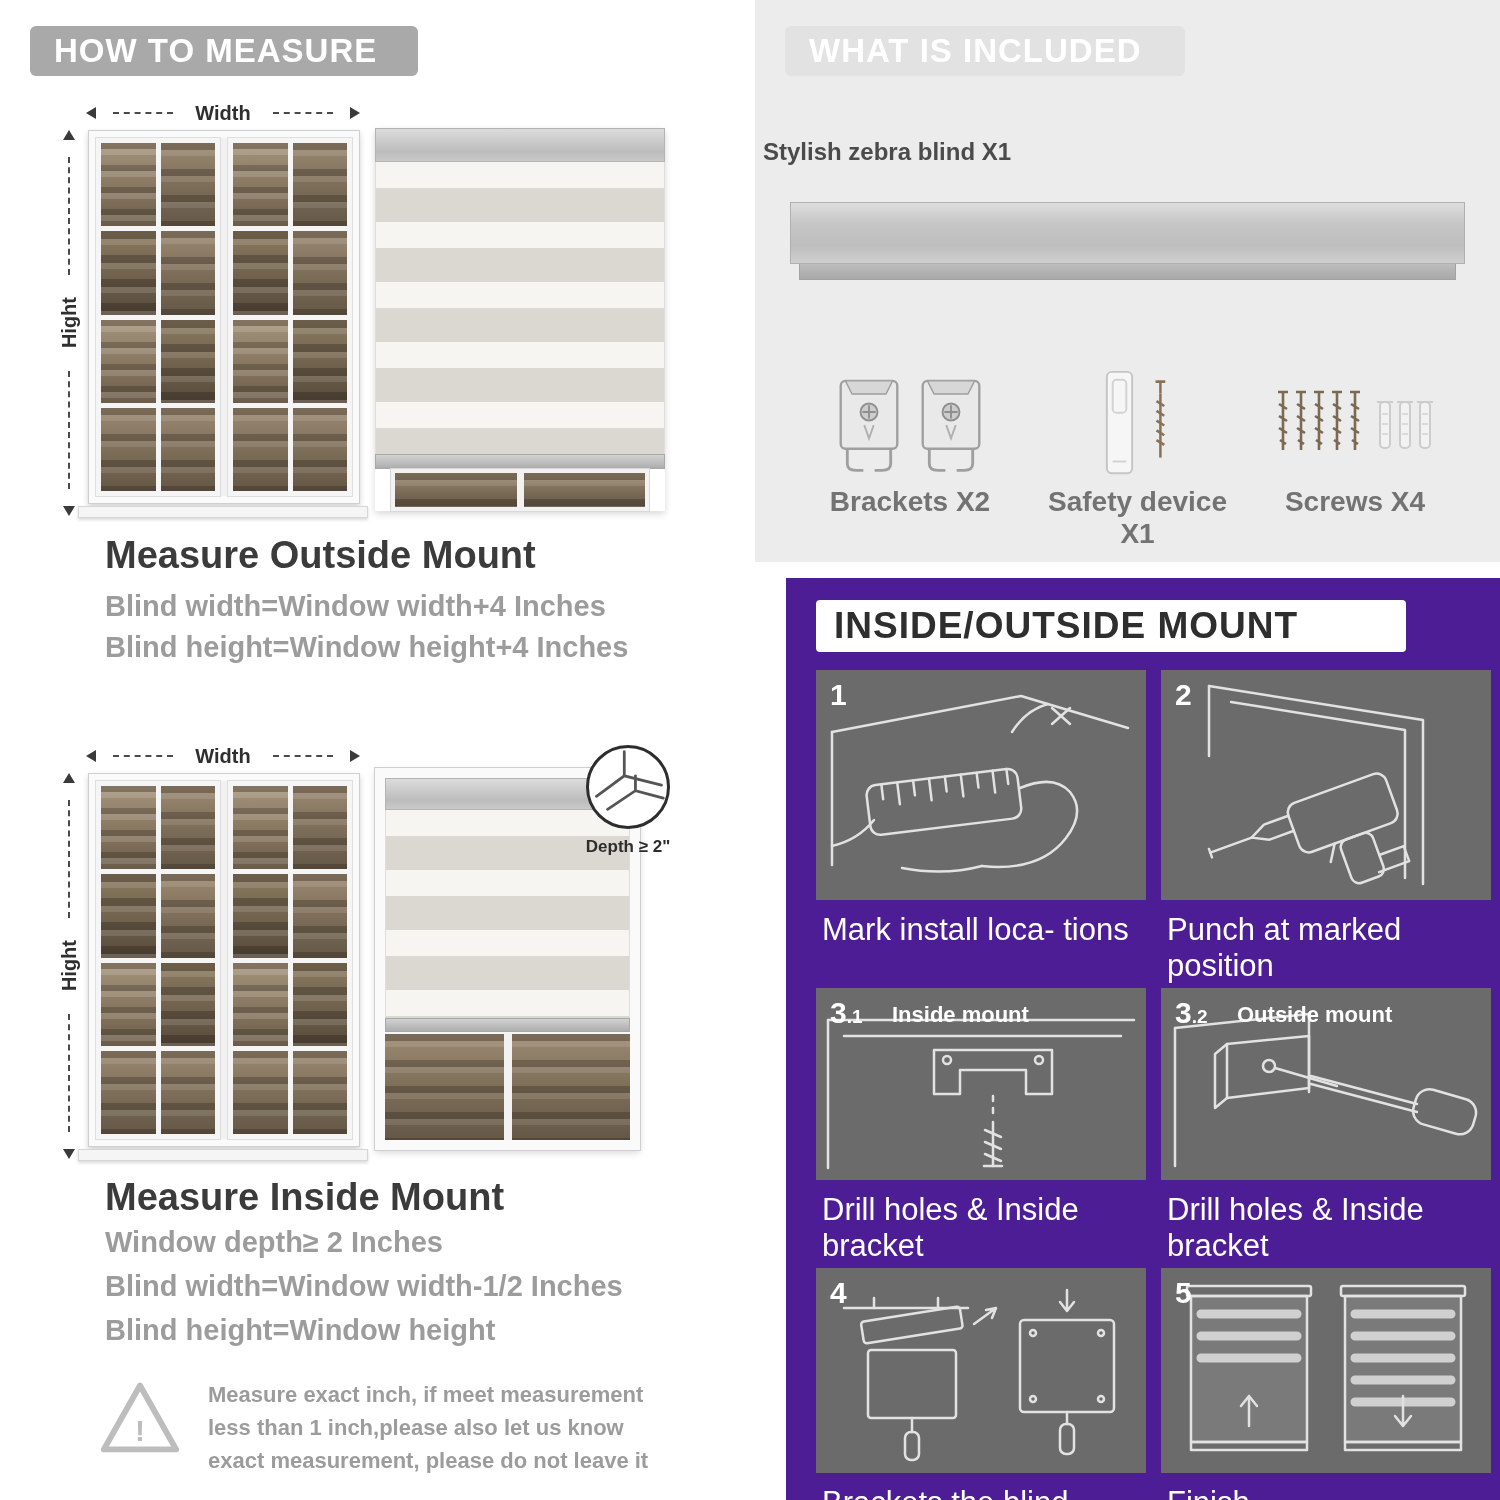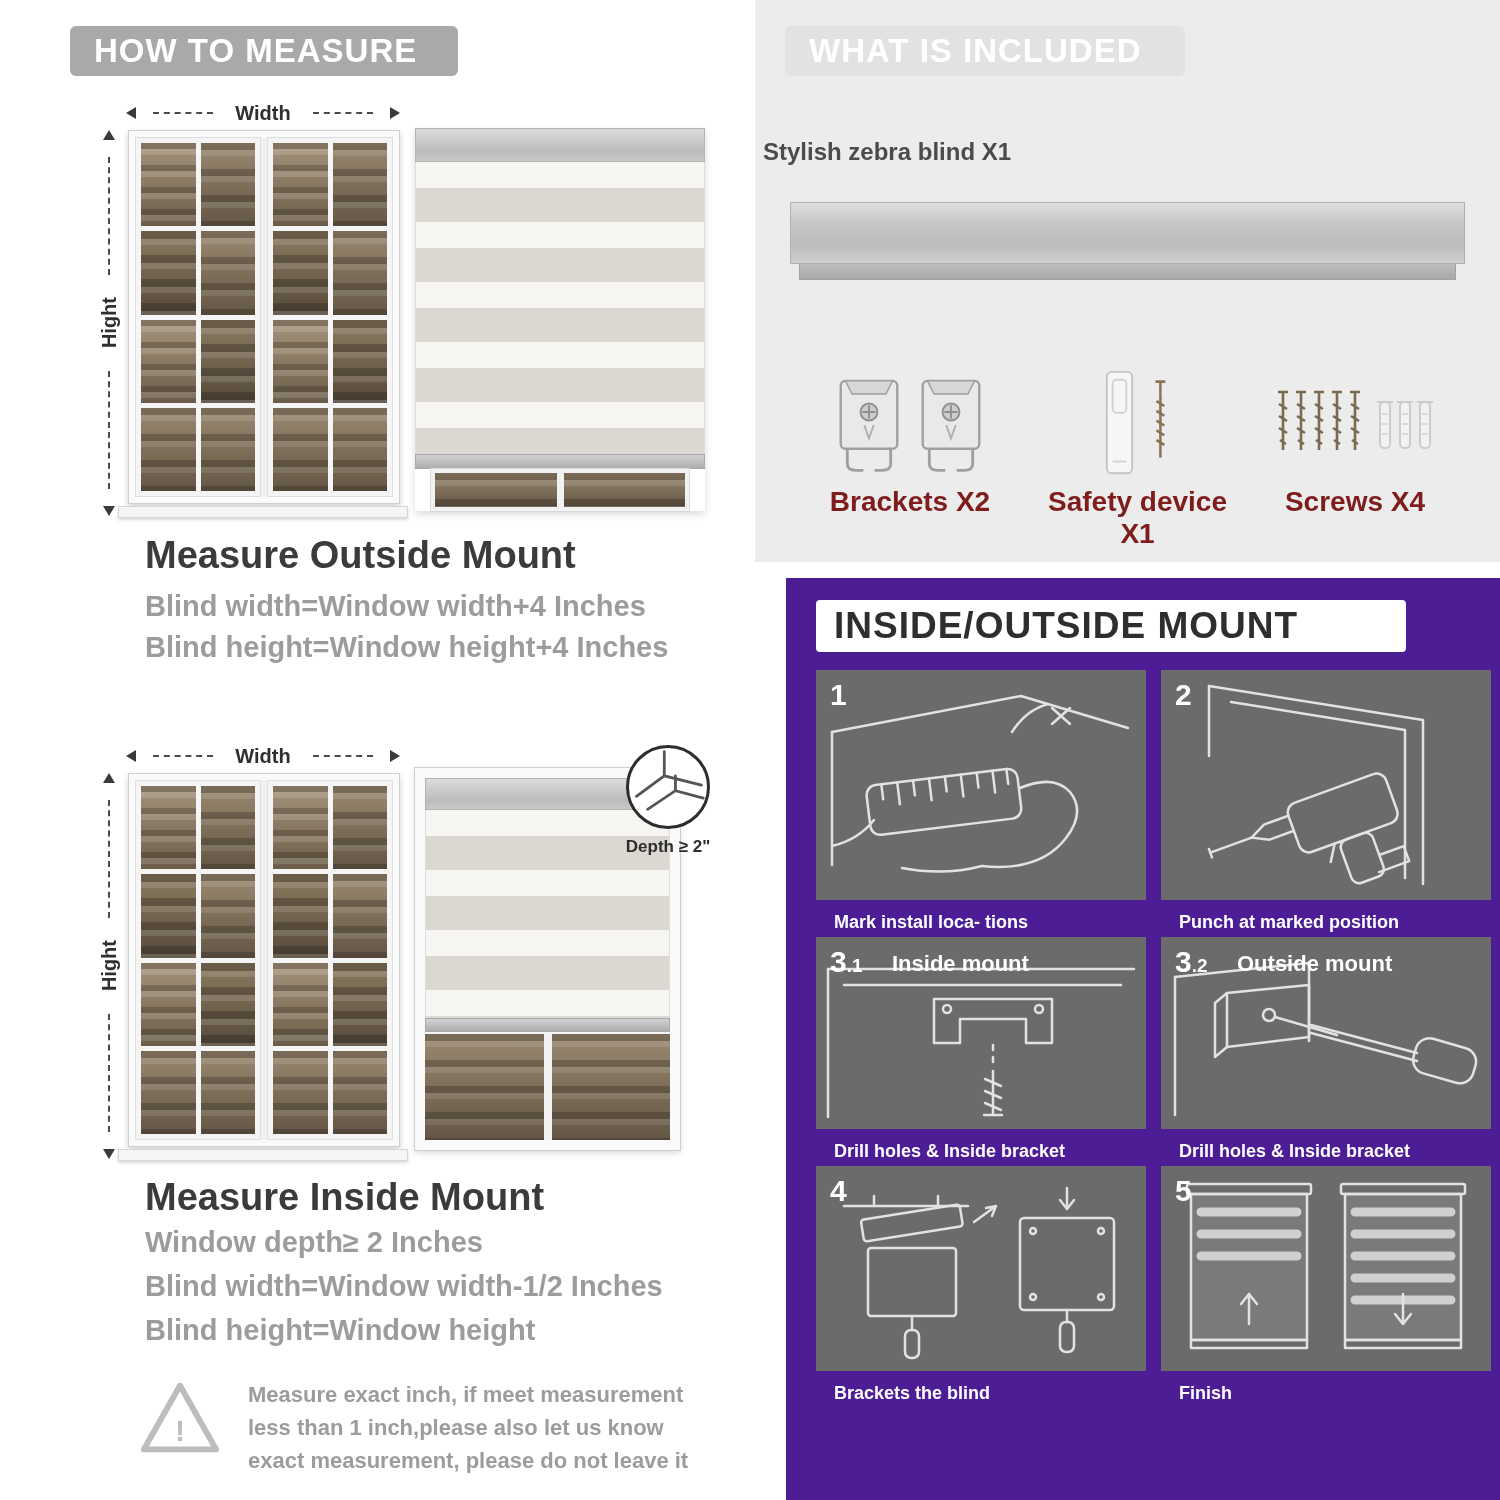--- a/index.html
+++ b/index.html
@@ -11,21 +11,21 @@
   .pill { display:flex; align-items:center; font-weight:bold; letter-spacing:1px;
           border-radius:6px; white-space:nowrap; }
   .how-pill { position:absolute; left:30px; top:26px; width:388px; height:50px;
               background:#a9a9a9; color:#fff; font-size:33px; padding-left:24px; }
   .inc-pill { position:absolute; left:30px; top:26px; width:400px; height:50px;
               background:#e2e2e2; color:#fff; font-size:33px; padding-left:24px; }
   .mount-pill { position:absolute; left:30px; top:22px; width:590px; height:52px;
                 background:#fff; color:#2e2e2e; font-size:37px; padding-left:18px; border-radius:4px; }
 
   
-  .left-col { position:absolute; left:0; top:0; width:745px; height:1500px; background:#fff;margin-left:40px; }
+  .left-col { position:absolute; left:0; top:0; width:745px; height:1500px; background:#fff; }
 
   .winfig { position:absolute; width:302px; height:418px; }
   .wf1 { left:58px; top:102px; }
   .wf2 { left:58px; top:745px; }
 
   .dim { color:#2f2f2f;gap:14px; }
   .dim-w { position:absolute; left:28px; top:0; width:274px; height:22px; display:flex; align-items:center; }
   .dim-h { position:absolute; left:0; top:28px; width:22px; height:386px; display:flex; flex-direction:column; align-items:center; }
   .dash  { flex:1; height:0; border-top:2px dashed #4a4a4a; margin:0 3px; }
   .dashv { flex:1; width:0; border-left:2px dashed #4a4a4a; margin:3px 0; }
@@ -97,29 +97,29 @@
                  font-size:24px; font-weight:bold; color:#4b4b4b; }
   .headrail { position:absolute; left:35px; top:202px; width:675px; }
   .hr-top { height:62px; background:linear-gradient(180deg,#dedede 0%,#c6c6c6 35%,#bdbdbd 70%,#cfcfcf 100%);
             border:1px solid #b0b0b0; }
   .hr-lip { height:16px; margin:0 9px; background:linear-gradient(180deg,#bdbdbd,#a8a8a8);
             border:1px solid #a2a2a2; border-top:none; }
   .items { position:absolute; left:30px; top:338px; width:685px; height:142px; display:flex; }
   .item { display:flex; justify-content:center; align-items:flex-end; gap:16px; }
   .it-brackets { width:250px; } .it-safety { width:205px; } .it-screws { width:230px; }
   .inc-labels { position:absolute; left:30px; top:486px; width:685px; display:flex; }
-  .inc-labels span { font-size:28px; font-weight:bold; color:#7f1d1d; text-align:center; }
+  .inc-labels span { font-size:28px; font-weight:bold; color:#737373; text-align:center; }
   .lb-brackets { width:250px; } .lb-safety { width:205px; } .lb-screws { width:230px; }
 
   .mount { position:absolute; left:786px; top:578px; width:745px; height:922px; background:#4c1d95; }
   .steps { position:absolute; left:30px; top:92px; width:675px;
            display:grid; grid-template-columns:330px 330px; column-gap:15px; }
   .panel { position:relative; background:#6b6b6b; overflow:hidden; }
   .row1 .panel { height:230px; } .row2 .panel { height:192px;padding-left:24px; } .row3 .panel { height:205px; }
-  .caption { margin:12px 18px 4px; color:#fff; font-weight:bold; font-size:18px; }
+  .caption { margin:12px 6px 4px; color:#fff; font-weight:normal; font-size:31px; }
   .num { position:absolute; left:14px; top:8px; color:#fff; font-weight:bold; font-size:30px; z-index:2; }
   .num .sub { font-size:19px; }
   .plabel { position:absolute; left:76px; top:14px; color:#fff; font-weight:bold; font-size:22px; z-index:2; }
 
   .art { position:absolute; inset:0; width:100%; height:100%; }
   .art * { stroke:#e2e2e2; fill:none; stroke-width:2.5; stroke-linecap:round; stroke-linejoin:round; }
   .art .fillband { fill:rgba(255,255,255,.10); }
   .art .band { stroke:rgba(255,255,255,.65); stroke-width:9; }
 </style>
 </head>

